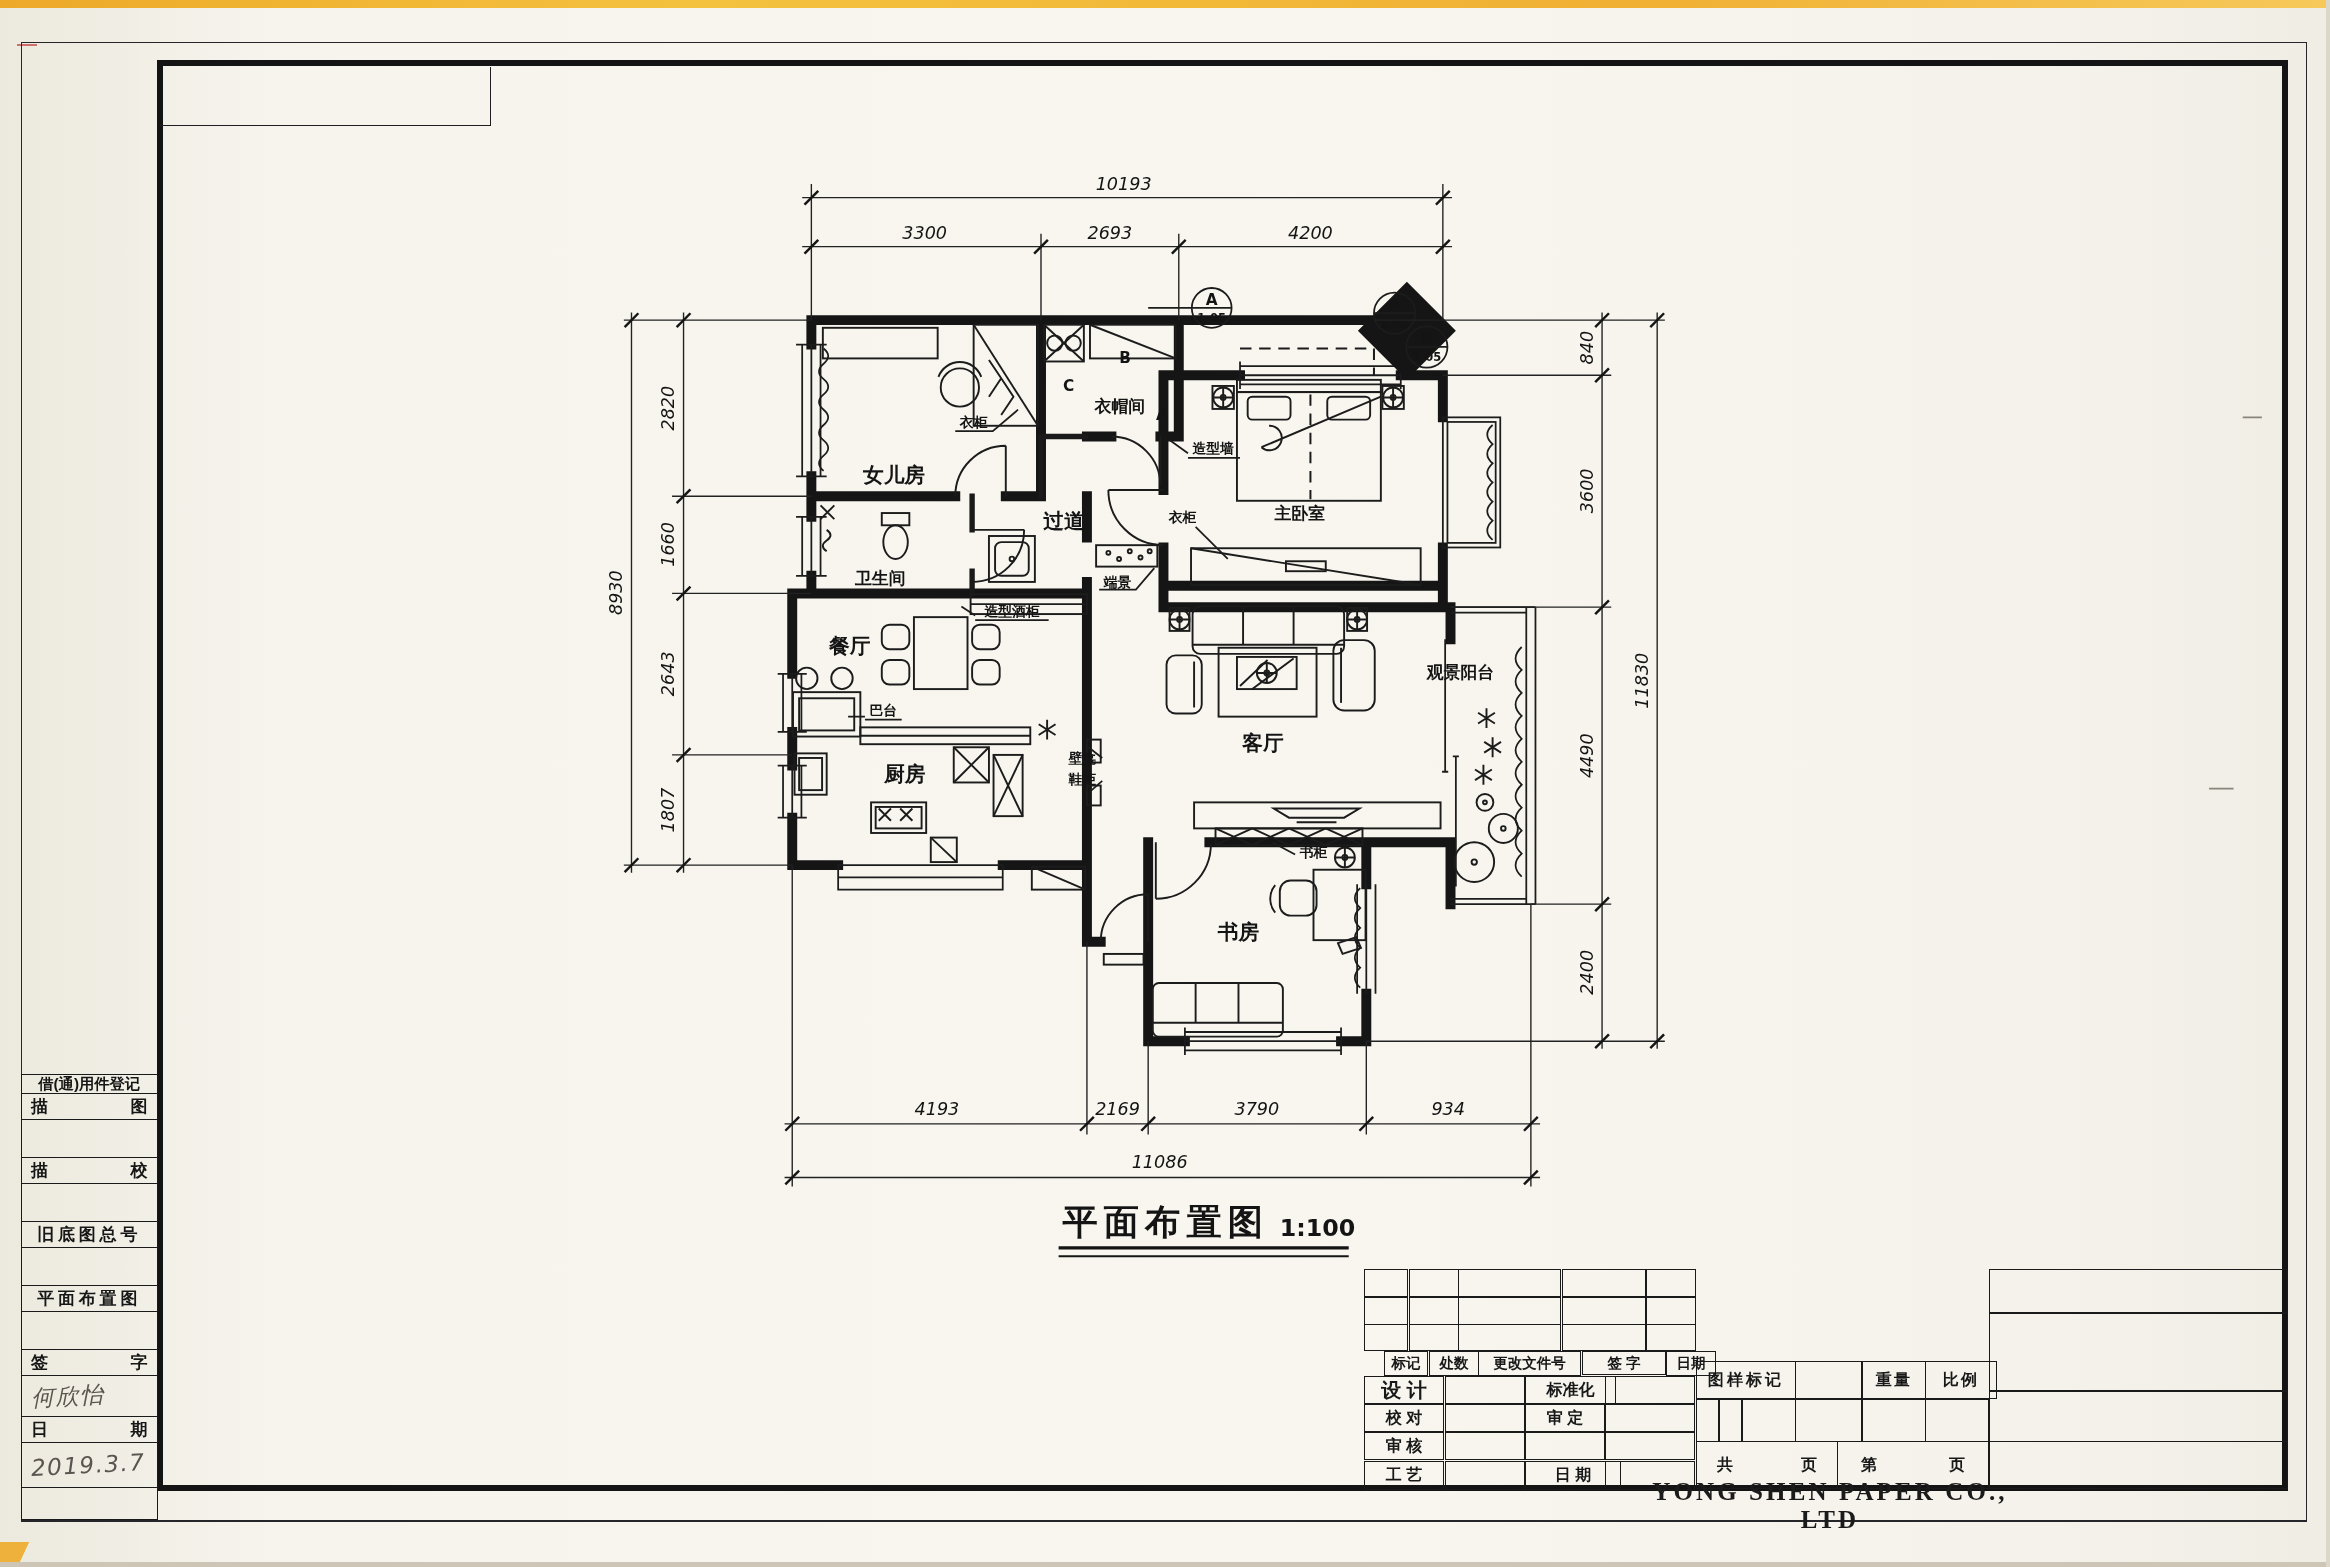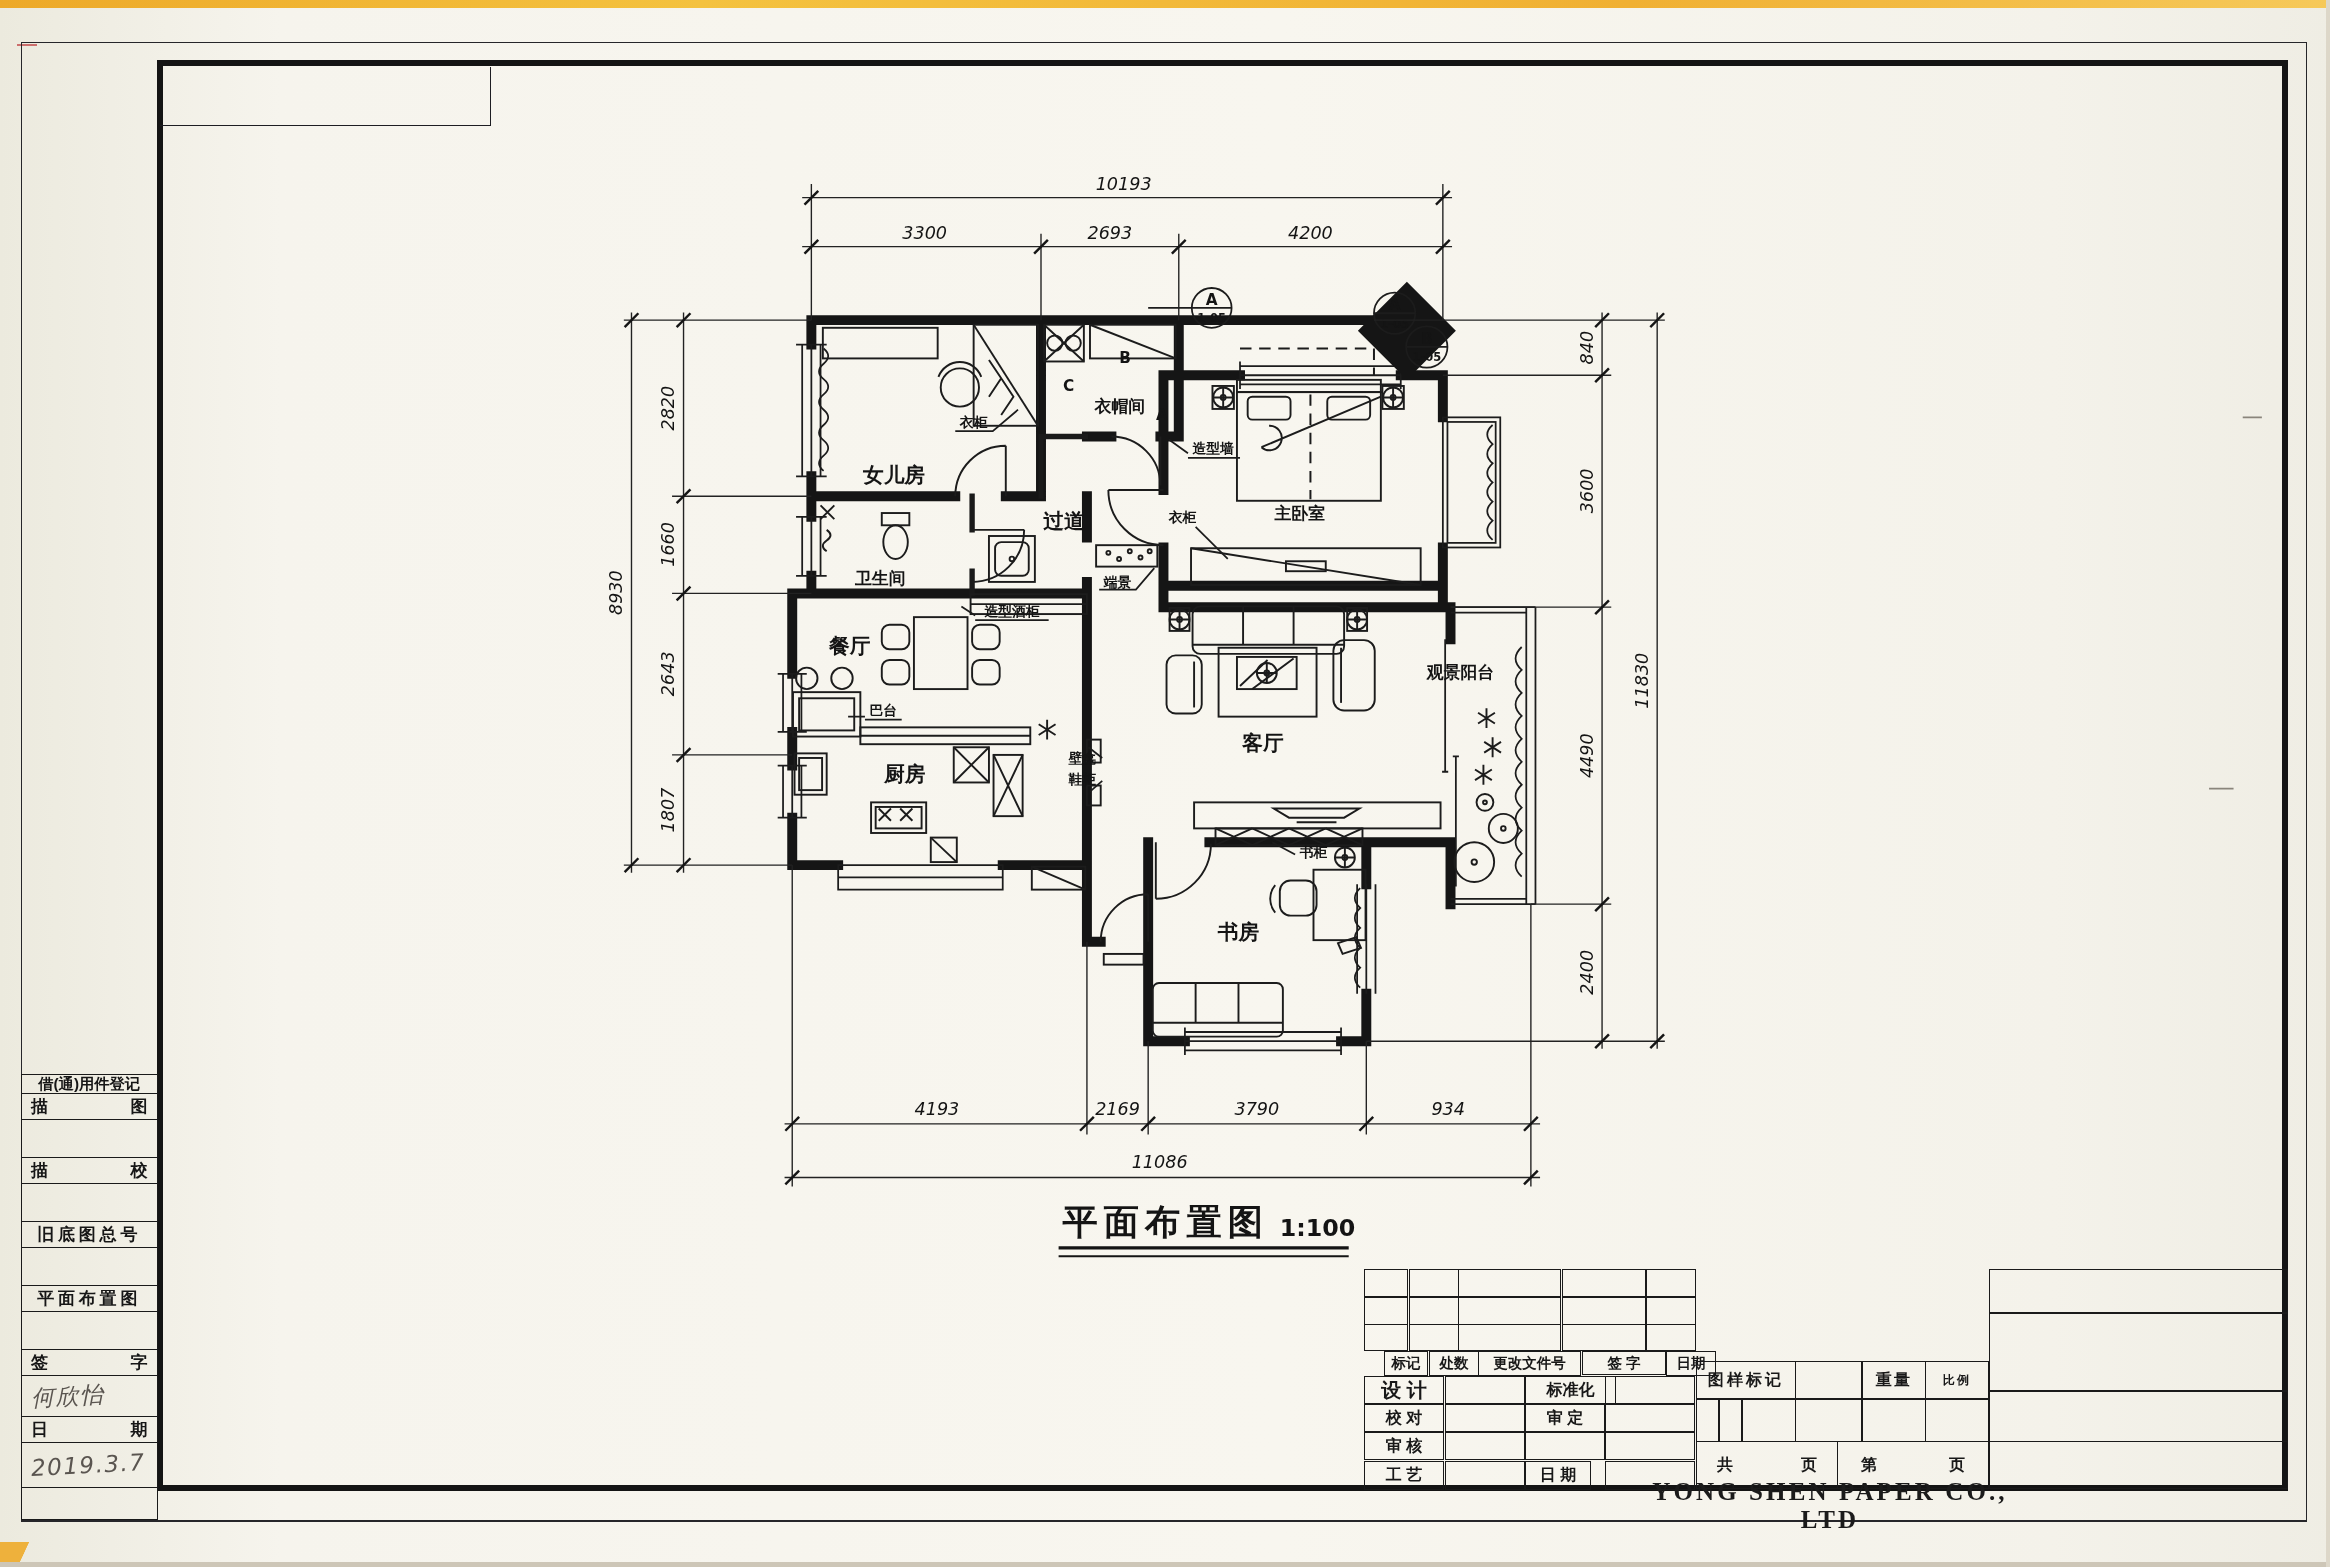--- a/index.html
+++ b/index.html
@@ -469,27 +469,27 @@
   <div class="cell" style="left:1364px;top:1404px;width:80px;height:28px;font-size:16px">校  对</div>
   <div class="cell blank" style="left:1445px;top:1404px;width:80px;height:28px"></div>
   <div class="cell" style="left:1525px;top:1404px;width:80px;height:28px;font-size:16px">审  定</div>
   <div class="cell blank" style="left:1605px;top:1404px;width:90px;height:28px"></div>
   <div class="cell" style="left:1364px;top:1432px;width:80px;height:28px;font-size:16px">审  核</div>
   <div class="cell blank" style="left:1445px;top:1432px;width:80px;height:28px"></div>
   <div class="cell blank" style="left:1525px;top:1432px;width:80px;height:28px"></div>
   <div class="cell blank" style="left:1605px;top:1432px;width:90px;height:28px"></div>
   <div class="cell" style="left:1364px;top:1461px;width:80px;height:29px;font-size:16px">工  艺</div>
   <div class="cell blank" style="left:1445px;top:1461px;width:80px;height:29px"></div>
-  <div class="cell" style="left:1525px;top:1461px;width:66px;height:29px;font-size:16px">日  期</div>
+  <div class="cell" style="left:1525px;top:1461px;width:96px;height:29px;font-size:16px">日  期</div>
   <div class="cell blank" style="left:1605px;top:1461px;width:90px;height:29px"></div>
 
   <div class="cell" style="left:1696px;top:1361px;width:100px;height:38px;font-size:16px;letter-spacing:3.1px">图样标记</div>
   <div class="cell blank" style="left:1795px;top:1361px;width:67px;height:38px"></div>
   <div class="cell" style="left:1862px;top:1361px;width:64px;height:38px;font-size:16px;letter-spacing:2.3px">重量</div>
-  <div class="cell" style="left:1925px;top:1361px;width:64px;height:38px;font-size:12px;letter-spacing:2.3px">比例</div>
+  <div class="cell" style="left:1925px;top:1361px;width:72px;height:38px;font-size:16px;letter-spacing:2.3px">比例</div>
   <div class="cell blank" style="left:1696px;top:1399px;width:23px;height:43px"></div>
   <div class="cell blank" style="left:1719px;top:1399px;width:23px;height:43px"></div>
   <div class="cell blank" style="left:1742px;top:1399px;width:54px;height:43px"></div>
   <div class="cell blank" style="left:1795px;top:1399px;width:67px;height:43px"></div>
   <div class="cell blank" style="left:1862px;top:1399px;width:64px;height:43px"></div>
   <div class="cell blank" style="left:1925px;top:1399px;width:64px;height:43px"></div>
   <div class="cell" style="left:1696px;top:1441px;width:142px;height:48px;font-size:16px;justify-content:space-between;padding:0 20px">
     <span>共</span>
     <span>页</span>
   </div>

